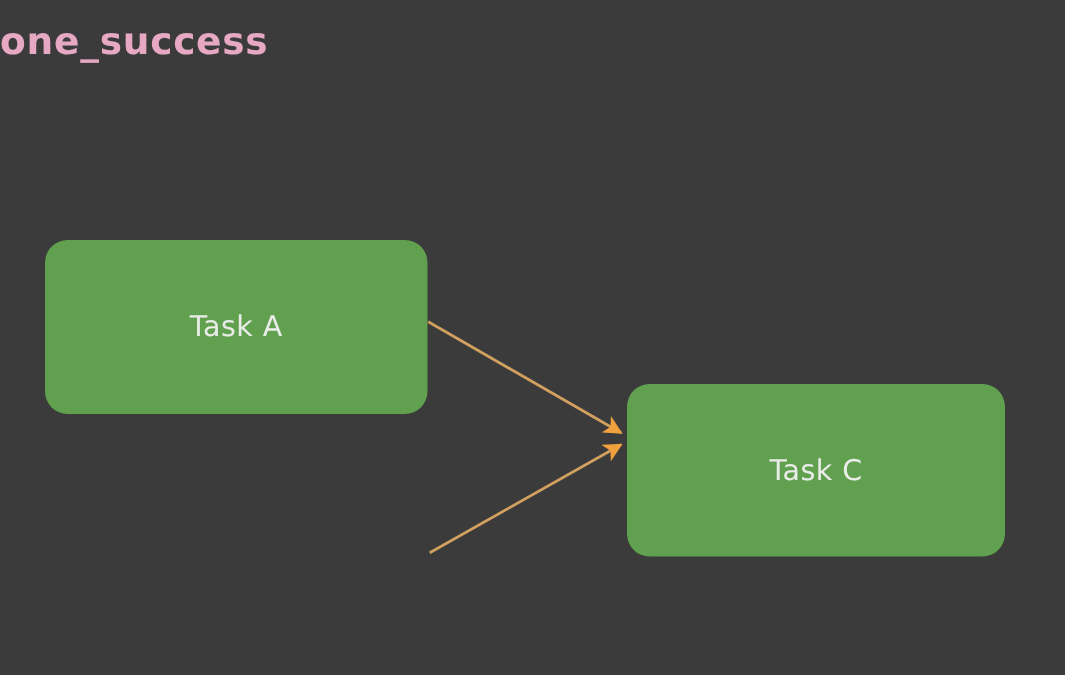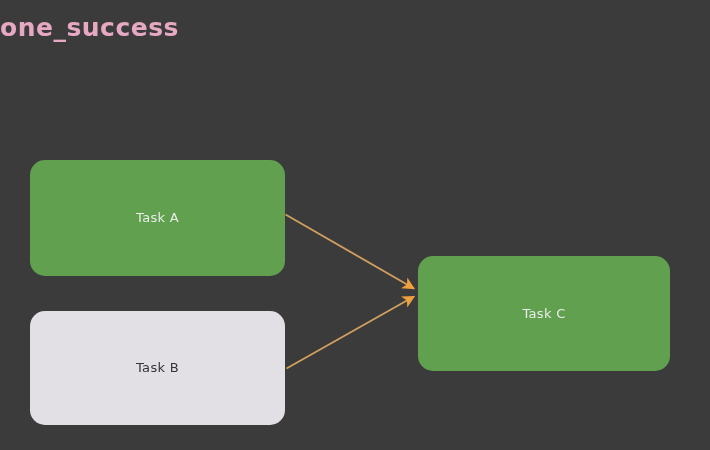--- a/index.html
+++ b/index.html
@@ -41,21 +41,21 @@
     pointer-events: none;
   }
   .node {
     position: absolute;
     box-sizing: border-box;
     border-radius: 15px;
     display: flex;
     align-items: center;
     justify-content: center;
     font-family: "DejaVu Sans", sans-serif;
-    font-size: 13px;
+    font-size: 19px;
     font-weight: normal;
   }
   .node-label {
     display: block;
     line-height: 18px;
     letter-spacing: 0.3px;
   }
   #node-task-a {
     left: 30px;
     top: 160px;
@@ -98,21 +98,18 @@
 
     <line x1="285.5" y1="214.5" x2="414" y2="288.5" stroke="#d2a05f" stroke-width="1.8" marker-end="url(#arrow-head)"></line>
 
     <line x1="286.5" y1="368.5" x2="414" y2="296.5" stroke="#d2a05f" stroke-width="1.8" marker-end="url(#arrow-head)"></line>
   </svg>
 
   <div class="node" id="node-task-a" style="background: rgb(96, 160, 78); color: rgb(233, 236, 232);">
     <span class="node-label">Task A</span>
   </div>
 
-  <div class="node" id="node-task-b" style="background: rgb(226, 224, 229); color: rgb(52, 52, 58);">
-    <span class="node-label">Task B</span>
-  </div>
 
   <div class="node" id="node-task-c" style="background: rgb(96, 160, 78); color: rgb(233, 236, 232);">
     <span class="node-label">Task C</span>
   </div>
 
 </div>
 
 </body></html>

